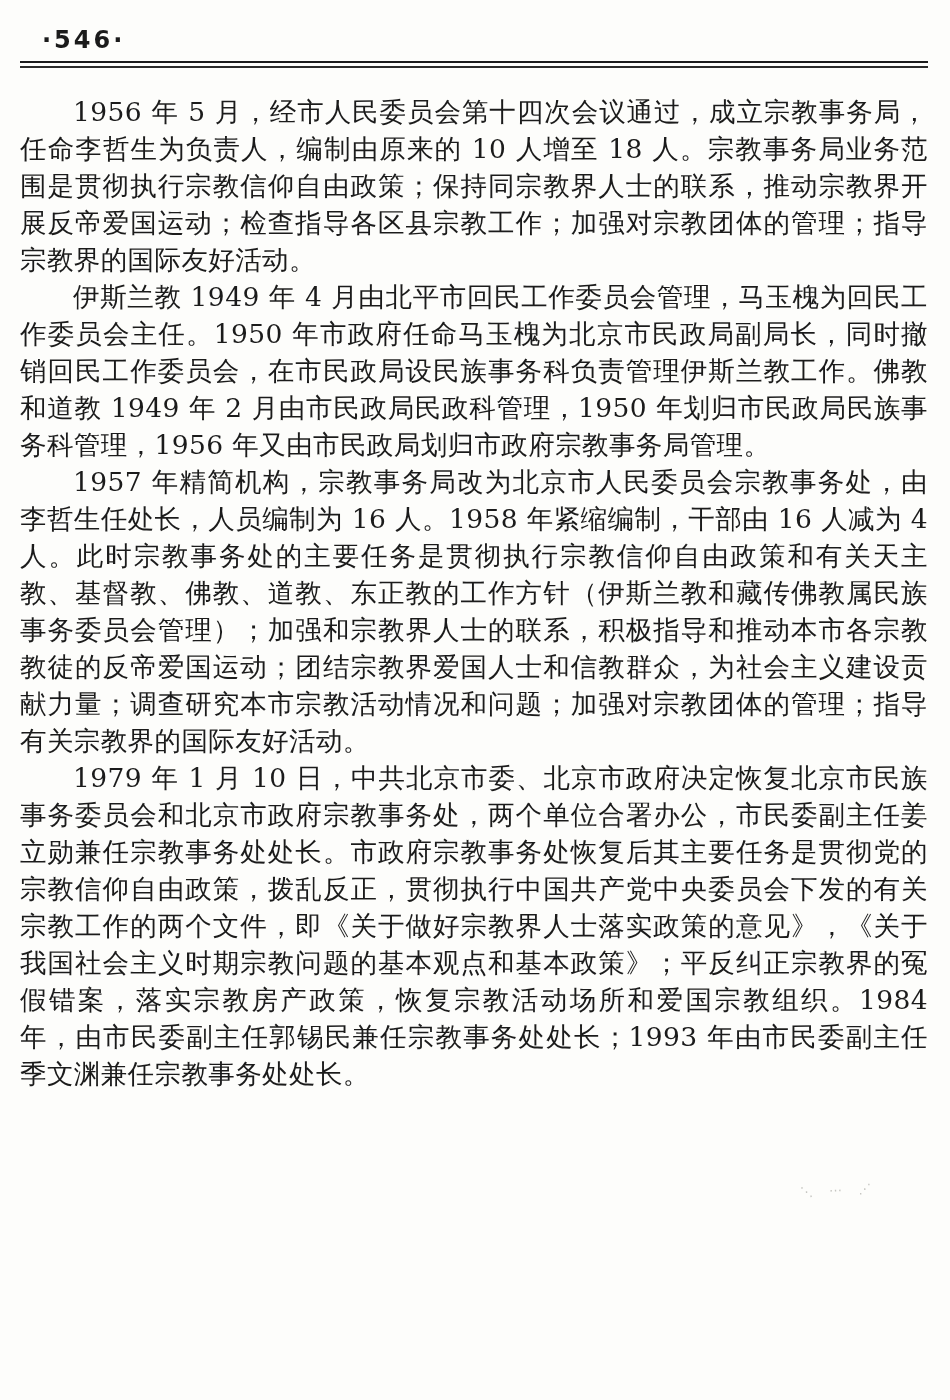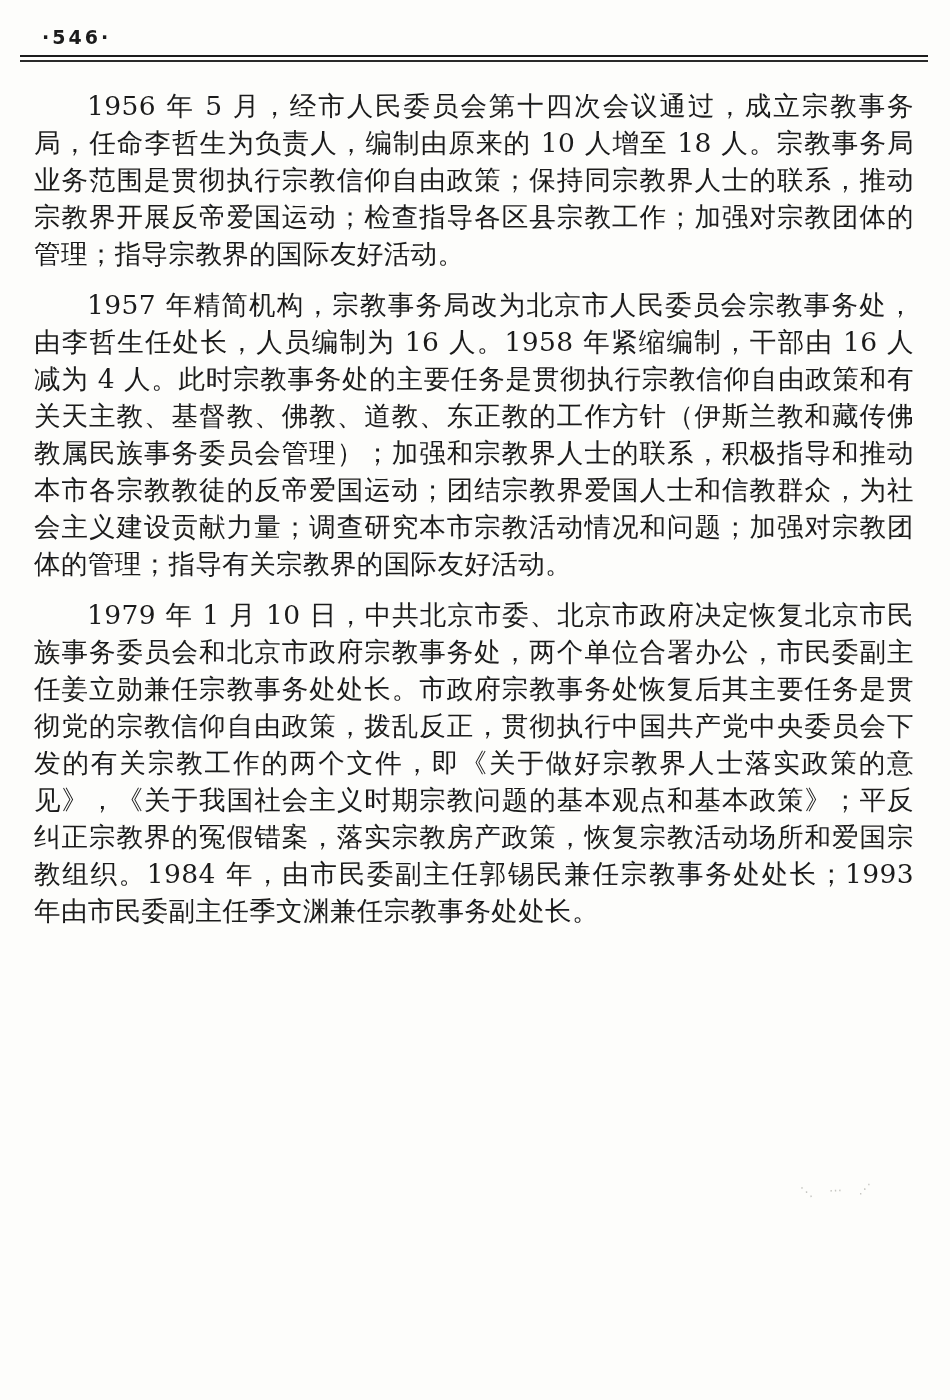--- a/index.html
+++ b/index.html
@@ -25,21 +25,21 @@
   
   .header {
     display: flex;
     align-items: baseline;
     font-family: "DejaVu Sans", sans-serif;
     font-weight: bold;
     white-space: nowrap;
     padding-left: 22px;
   }
   .pagenum {
-    font-size: 19px;
+    font-size: 24px;
     letter-spacing: 3px;
     margin-right: 34px;
   }
   .booktitle {
     font-size: 23px;
     letter-spacing: 2px;
   }
   
   .rule {
     margin-top: 7px;
@@ -49,21 +49,21 @@
   }
   
   .bodytext {
     margin-top: 25px;
     font-size: 26.5px;
     line-height: 37px;
     text-align: justify;
     letter-spacing: 0.4px;
   }
   .bodytext p {
-    margin: 14px;
+    margin: 0;
     padding: 0;
     text-indent: 2em;
   }
   
   .smudge {
     position: absolute;
     left: 800px;
     top: 1182px;
     width: 100px;
     height: 16px;
@@ -81,19 +81,20 @@
 <div class="page">
 
   <div class="header">
     <span class="pagenum">·546·</span>
   </div>
 
   <div class="rule"></div>
 
   <div class="bodytext">
     <p>1956 年 5 月，经市人民委员会第十四次会议通过，成立宗教事务局，任命李哲生为负责人，编制由原来的 10 人增至 18 人。宗教事务局业务范围是贯彻执行宗教信仰自由政策；保持同宗教界人士的联系，推动宗教界开展反帝爱国运动；检查指导各区县宗教工作；加强对宗教团体的管理；指导宗教界的国际友好活动。</p>
+    <p>伊斯兰教 1949 年 4 月由北平市回民工作委员会管理，马玉槐为回民工作委员会主任。1950 年市政府任命马玉槐为北京市民政局副局长，同时撤销回民工作委员会，在市民政局设民族事务科负责管理伊斯兰教工作。佛教和道教 1949 年 2 月由市民政局民政科管理，1950 年划归市民政局民族事务科管理，1956 年又由市民政局划归市政府宗教事务局管理。</p>
     <p>1957 年精简机构，宗教事务局改为北京市人民委员会宗教事务处，由李哲生任处长，人员编制为 16 人。1958 年紧缩编制，干部由 16 人减为 4 人。此时宗教事务处的主要任务是贯彻执行宗教信仰自由政策和有关天主教、基督教、佛教、道教、东正教的工作方针（伊斯兰教和藏传佛教属民族事务委员会管理）；加强和宗教界人士的联系，积极指导和推动本市各宗教教徒的反帝爱国运动；团结宗教界爱国人士和信教群众，为社会主义建设贡献力量；调查研究本市宗教活动情况和问题；加强对宗教团体的管理；指导有关宗教界的国际友好活动。</p>
     <p>1979 年 1 月 10 日，中共北京市委、北京市政府决定恢复北京市民族事务委员会和北京市政府宗教事务处，两个单位合署办公，市民委副主任姜立勋兼任宗教事务处处长。市政府宗教事务处恢复后其主要任务是贯彻党的宗教信仰自由政策，拨乱反正，贯彻执行中国共产党中央委员会下发的有关宗教工作的两个文件，即《关于做好宗教界人士落实政策的意见》，《关于我国社会主义时期宗教问题的基本观点和基本政策》；平反纠正宗教界的冤假错案，落实宗教房产政策，恢复宗教活动场所和爱国宗教组织。1984 年，由市民委副主任郭锡民兼任宗教事务处处长；1993 年由市民委副主任季文渊兼任宗教事务处处长。</p>
   </div>
 
   <div class="smudge">⋱ ⋯ ⋰</div>
 
 </div>
 
 </body></html>

